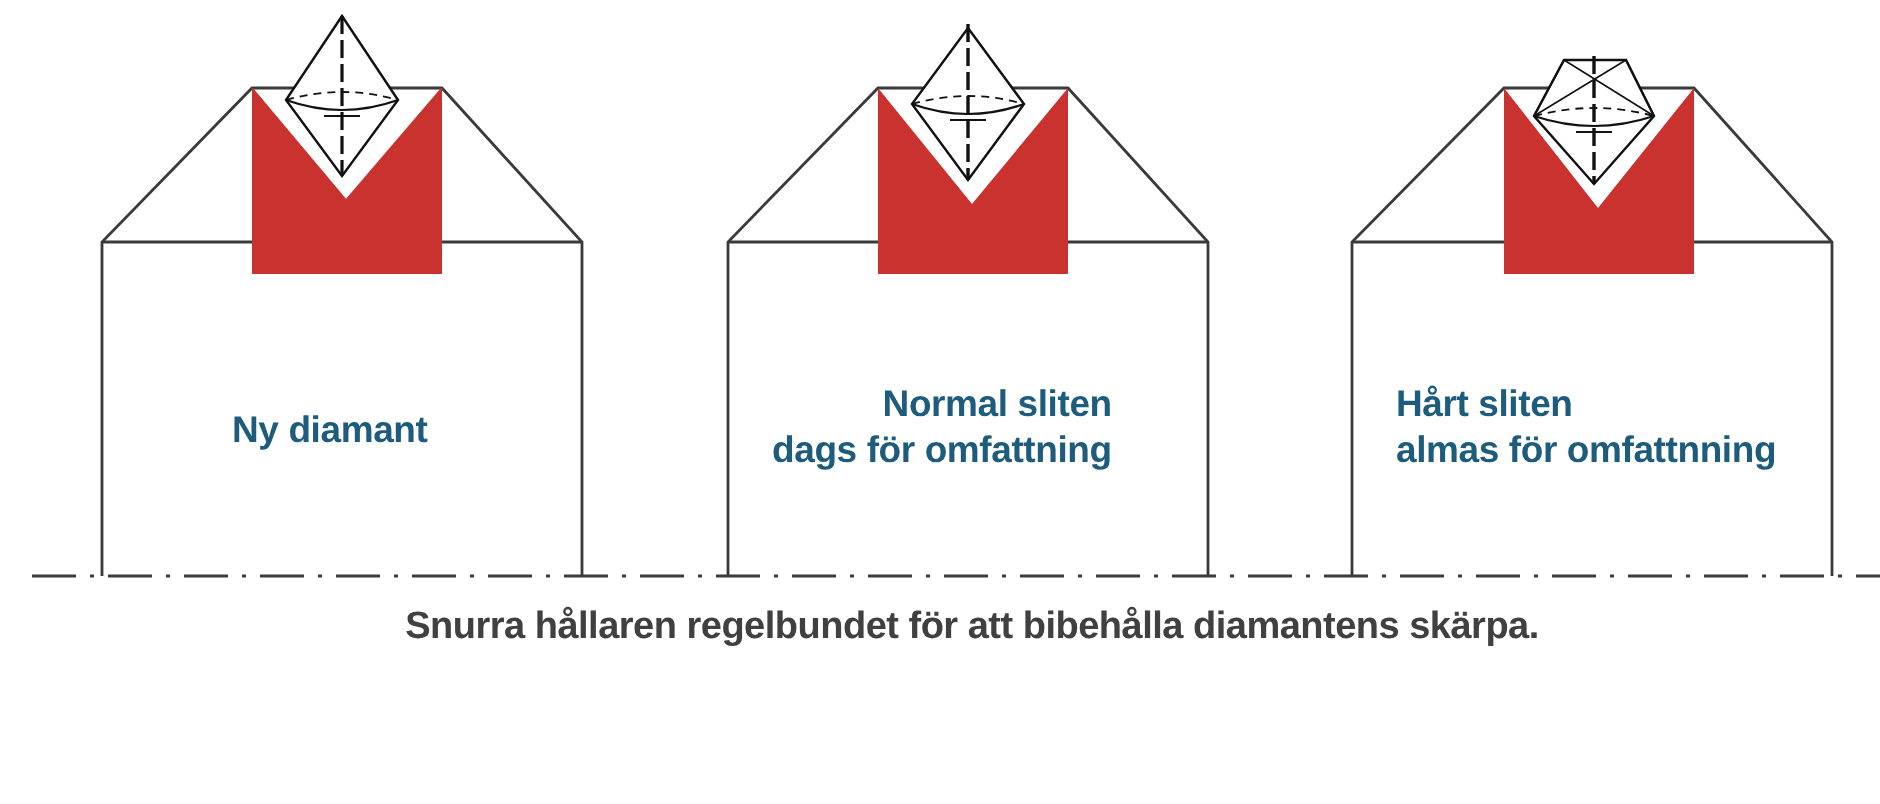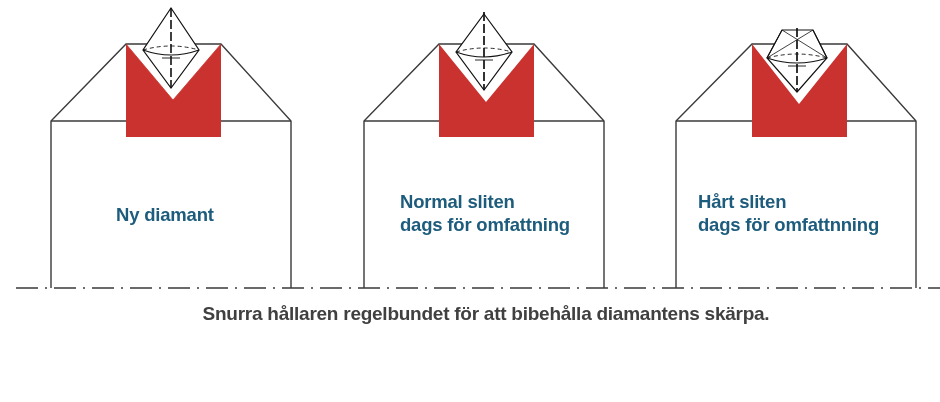--- a/index.html
+++ b/index.html
@@ -29,21 +29,21 @@
     position: absolute;
     color: #1d5c7c;
     font-weight: bold;
     font-size: 18.5px;
     line-height: 23px;
     letter-spacing: -0.2px;
     white-space: pre;
     font-family: "Liberation Sans", sans-serif;
   }
   #label-0 { left: 100px; top: 203px; }
-  #label-1 { left: 384px; top: 190px; }
+  #label-1 { left: 370px; top: 190px; text-align: right; }
   #label-2 { left: 682px; top: 190px; }
 
   .footer-line {
     position: absolute;
     width: 940px;
     text-align: center;
     color: #404040;
     font-weight: bold;
     font-size: 19px;
     letter-spacing: -0.25px;
@@ -117,17 +117,17 @@
       </g>
     </g>
 
     <line x1="0" y1="288" x2="940" y2="288" stroke="#3a3a3a" stroke-width="1.6" stroke-dasharray="22 7 2 7"></line>
   </svg>
 
   <div class="panel-label" id="label-0">Ny diamant</div>
   <div class="panel-label" id="label-1">Normal sliten
 dags för omfattning</div>
   <div class="panel-label" id="label-2">Hårt sliten
-dags för omfattnning</div>
+almas för omfattnning</div>
 
   <div class="footer-line" id="foot-0">Snurra hållaren regelbundet för att bibehålla diamantens skärpa.</div>
 
 </div>
 
 </body></html>

